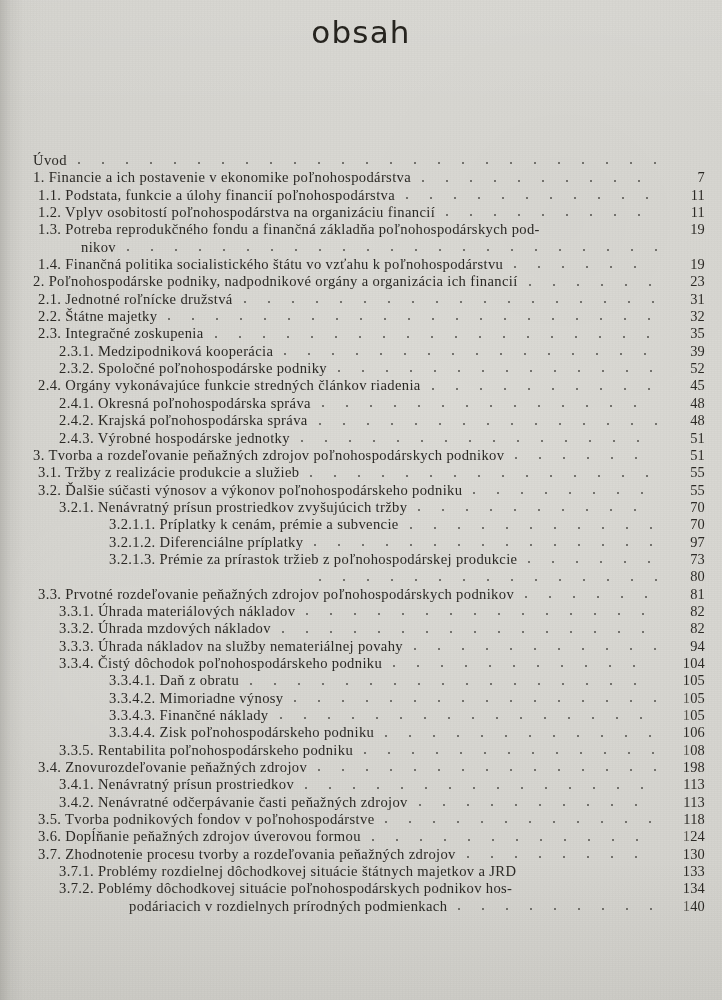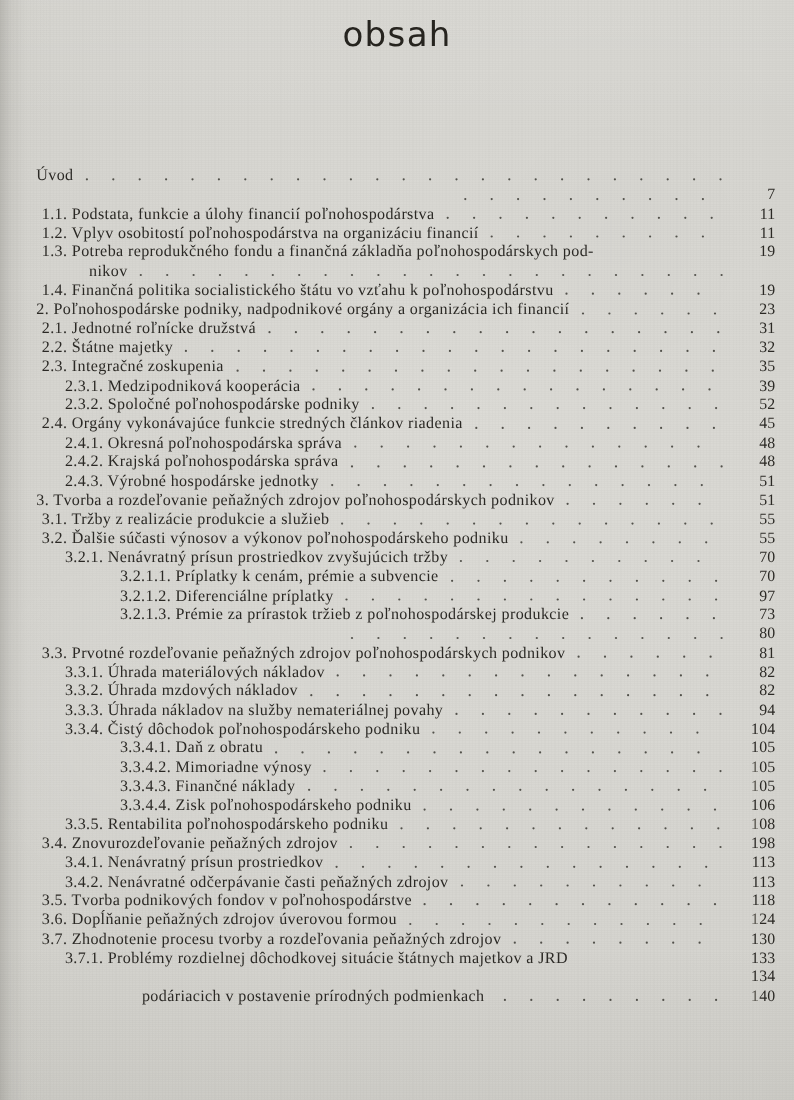--- a/index.html
+++ b/index.html
@@ -154,21 +154,21 @@
           <i style="left: 389.031px;"></i>
           <i style="left: 413.031px;"></i>
           <i style="left: 437.031px;"></i>
           <i style="left: 461.031px;"></i>
           <i style="left: 485.031px;"></i>
           <i style="left: 509.031px;"></i>
           <i style="left: 533.031px;"></i>
           <i style="left: 557.031px;"></i>
           <i style="left: 581.031px;"></i>
           <i style="left: 605.031px;"></i>
-        </span><span class="pg">7</span></div>
+        </span><span class="label">1. Financie a ich postavenie v ekonomike poľnohospodárstva</span><span class="pg">7</span></div>
       <div class="entry lv1"><span class="dots">
           <i style="left: 373.016px;"></i>
           <i style="left: 397.016px;"></i>
           <i style="left: 421.016px;"></i>
           <i style="left: 445.016px;"></i>
           <i style="left: 469.016px;"></i>
           <i style="left: 493.016px;"></i>
           <i style="left: 517.016px;"></i>
           <i style="left: 541.016px;"></i>
           <i style="left: 565.016px;"></i>
@@ -721,26 +721,26 @@
           <i style="left: 433.766px;"></i>
           <i style="left: 457.766px;"></i>
           <i style="left: 481.766px;"></i>
           <i style="left: 505.766px;"></i>
           <i style="left: 529.766px;"></i>
           <i style="left: 553.766px;"></i>
           <i style="left: 577.766px;"></i>
           <i style="left: 601.766px;"></i>
         </span><span class="label">3.7. Zhodnotenie procesu tvorby a rozdeľovania peňažných zdrojov</span><span class="pg">130</span></div>
       <div class="entry lv2"><span class="dots"></span><span class="label">3.7.1. Problémy rozdielnej dôchodkovej situácie štátnych majetkov a JRD</span><span class="pg">133</span></div>
-      <div class="entry lv2"><span class="dots"></span><span class="pg">134</span></div>
+      <div class="entry lv2"><span class="dots"></span><span class="label">3.7.2. Poblémy dôchodkovej situácie poľnohospodárskych podnikov hos-</span><span class="pg">134</span></div>
       <div class="entry cont2"><span class="dots">
           <i style="left: 425.297px;"></i>
           <i style="left: 449.297px;"></i>
           <i style="left: 473.297px;"></i>
           <i style="left: 497.297px;"></i>
           <i style="left: 521.297px;"></i>
           <i style="left: 545.297px;"></i>
           <i style="left: 569.297px;"></i>
           <i style="left: 593.297px;"></i>
           <i style="left: 617.297px;"></i>
-        </span><span class="label">podáriacich v postavenie prírodných podmienkach</span><span class="pg faint-lead">140</span></div>
+        </span><span class="label">podáriacich v rozdielnych prírodných podmienkach</span><span class="pg faint-lead">140</span></div>
     </div>
 </div>
 
 </body></html>

